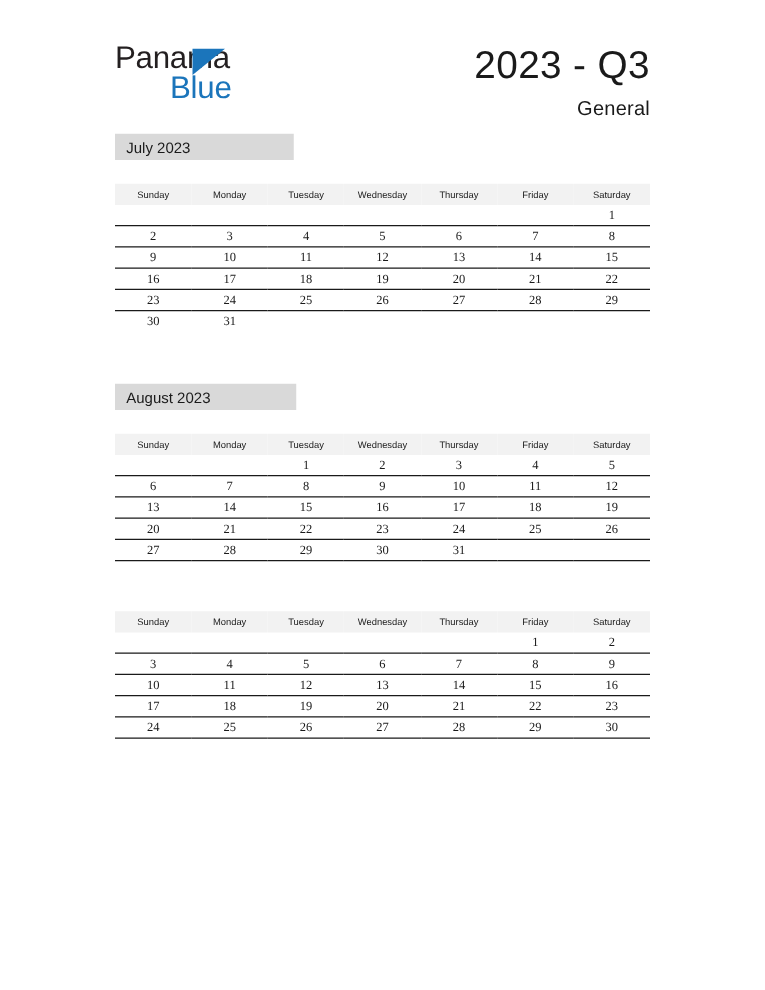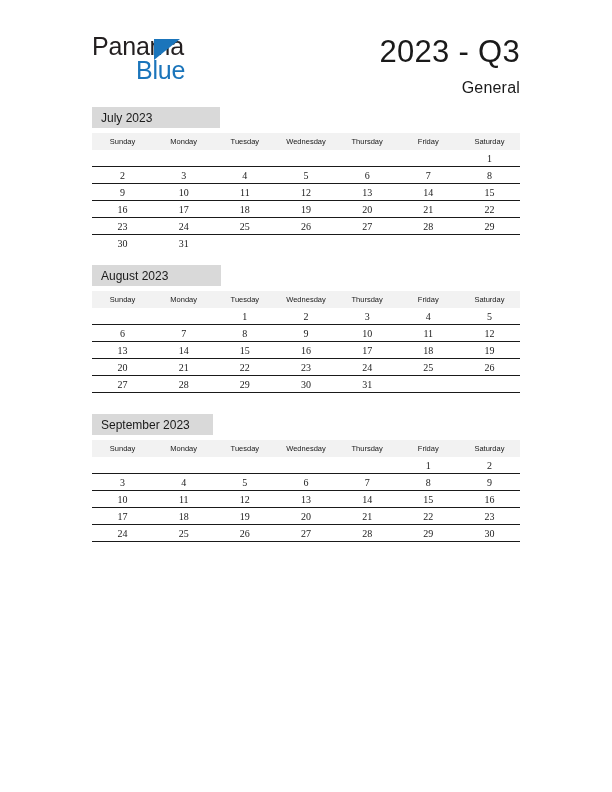--- a/index.html
+++ b/index.html
@@ -99,36 +99,36 @@
     width: 428px;
   }
   .month-banner {
     background: #d9d9d9;
     height: 21px;
     display: flex;
     align-items: center;
     padding-left: 9px;
     box-sizing: border-box;
   }
-  .month-banner.wide   { width: 128px; }
-  .month-banner.wider  { width: 129px; }
+  .month-banner.wide   { width: 143px; }
+  .month-banner.wider  { width: 145px; margin-top: 28px; }
   .month-banner.widest { width: 121px; }
   .month-name {
     font-family: "Liberation Sans", sans-serif;
     font-size: 12px;
     color: #1a1a1a;
     line-height: 1;
     white-space: nowrap;
   }
 
   table.cal {
     width: 428px;
     border-collapse: collapse;
     table-layout: fixed;
-    margin-top: 5px;
+    margin-top: 19px;
   }
   table.cal th {
     background: #f2f2f2;
     font-family: "Liberation Sans", sans-serif;
     font-size: 7.5px;
     font-weight: 400;
     color: #1a1a1a;
     height: 17px;
     text-align: center;
     vertical-align: middle;
@@ -311,23 +311,20 @@
           <td></td>
           <td></td>
         </tr>
       </tbody>
     </table>
   </div>
 
   <div class="spacer-lg"></div>
 
   <div class="month-block">
-    <div class="month-banner widest">
-      <span class="month-name">September 2023</span>
-    </div>
     <table class="cal">
       <thead>
         <tr>
           <th>Sunday</th>
           <th>Monday</th>
           <th>Tuesday</th>
           <th>Wednesday</th>
           <th>Thursday</th>
           <th>Friday</th>
           <th>Saturday</th>

